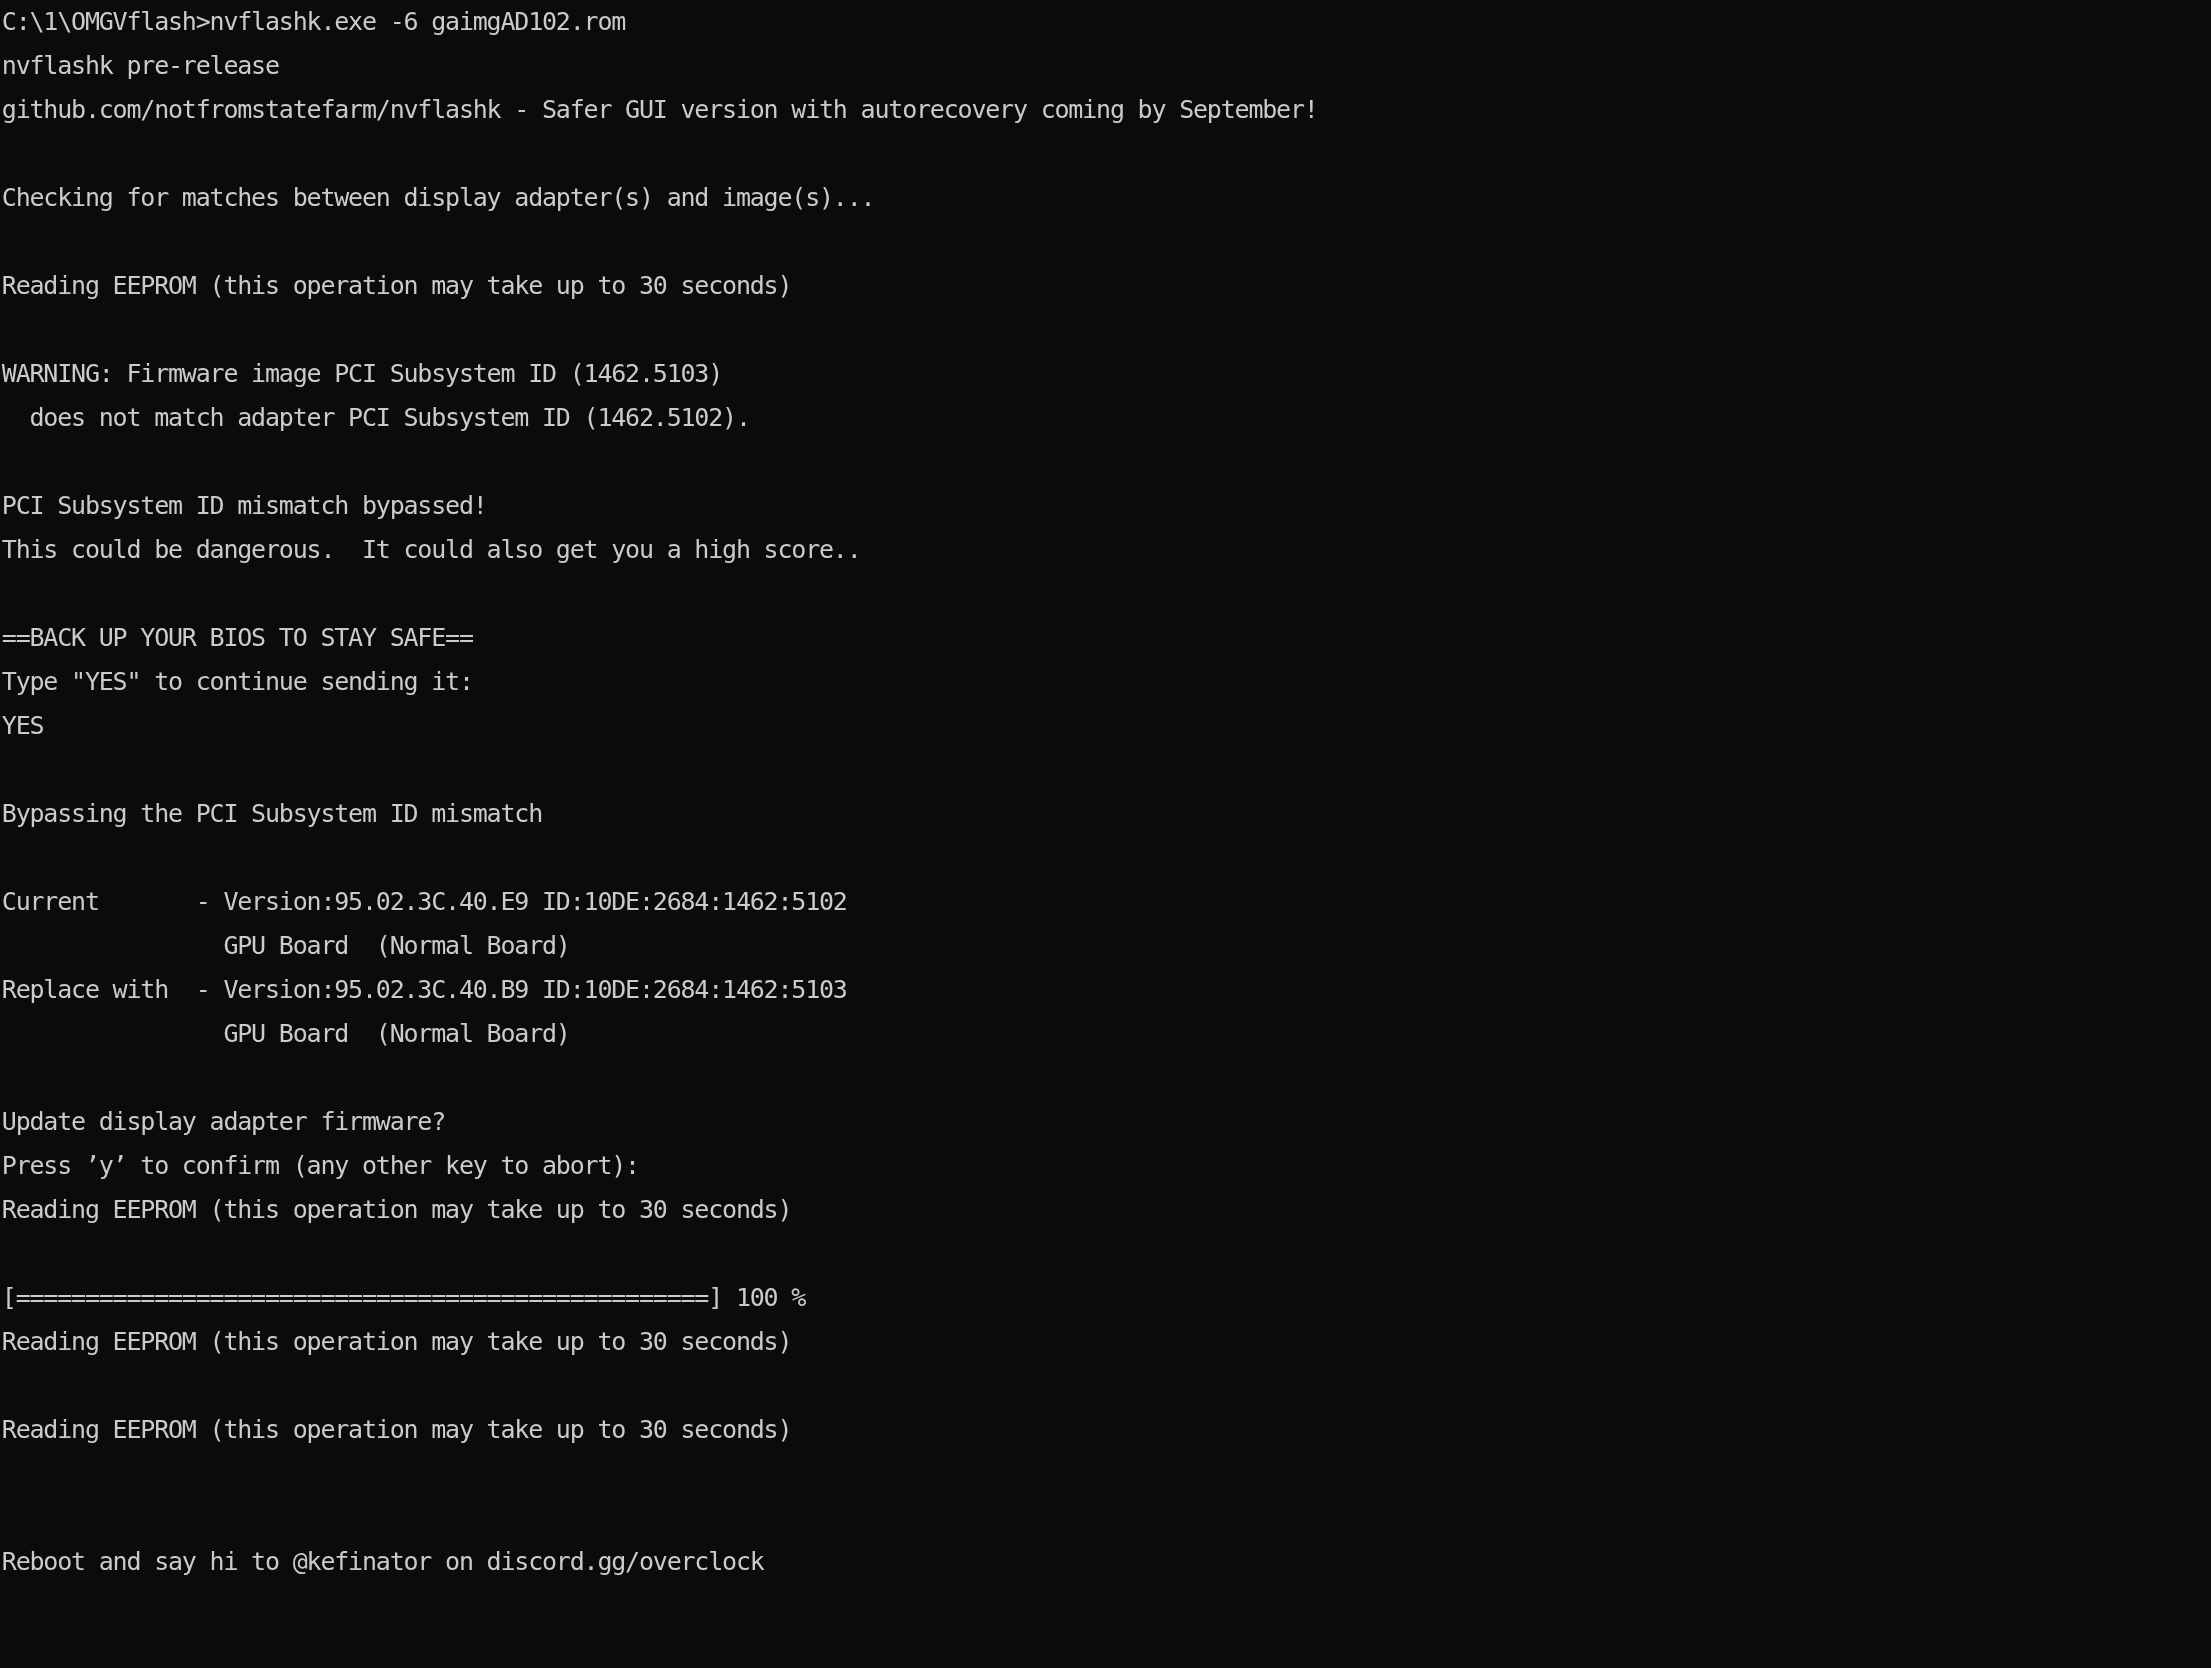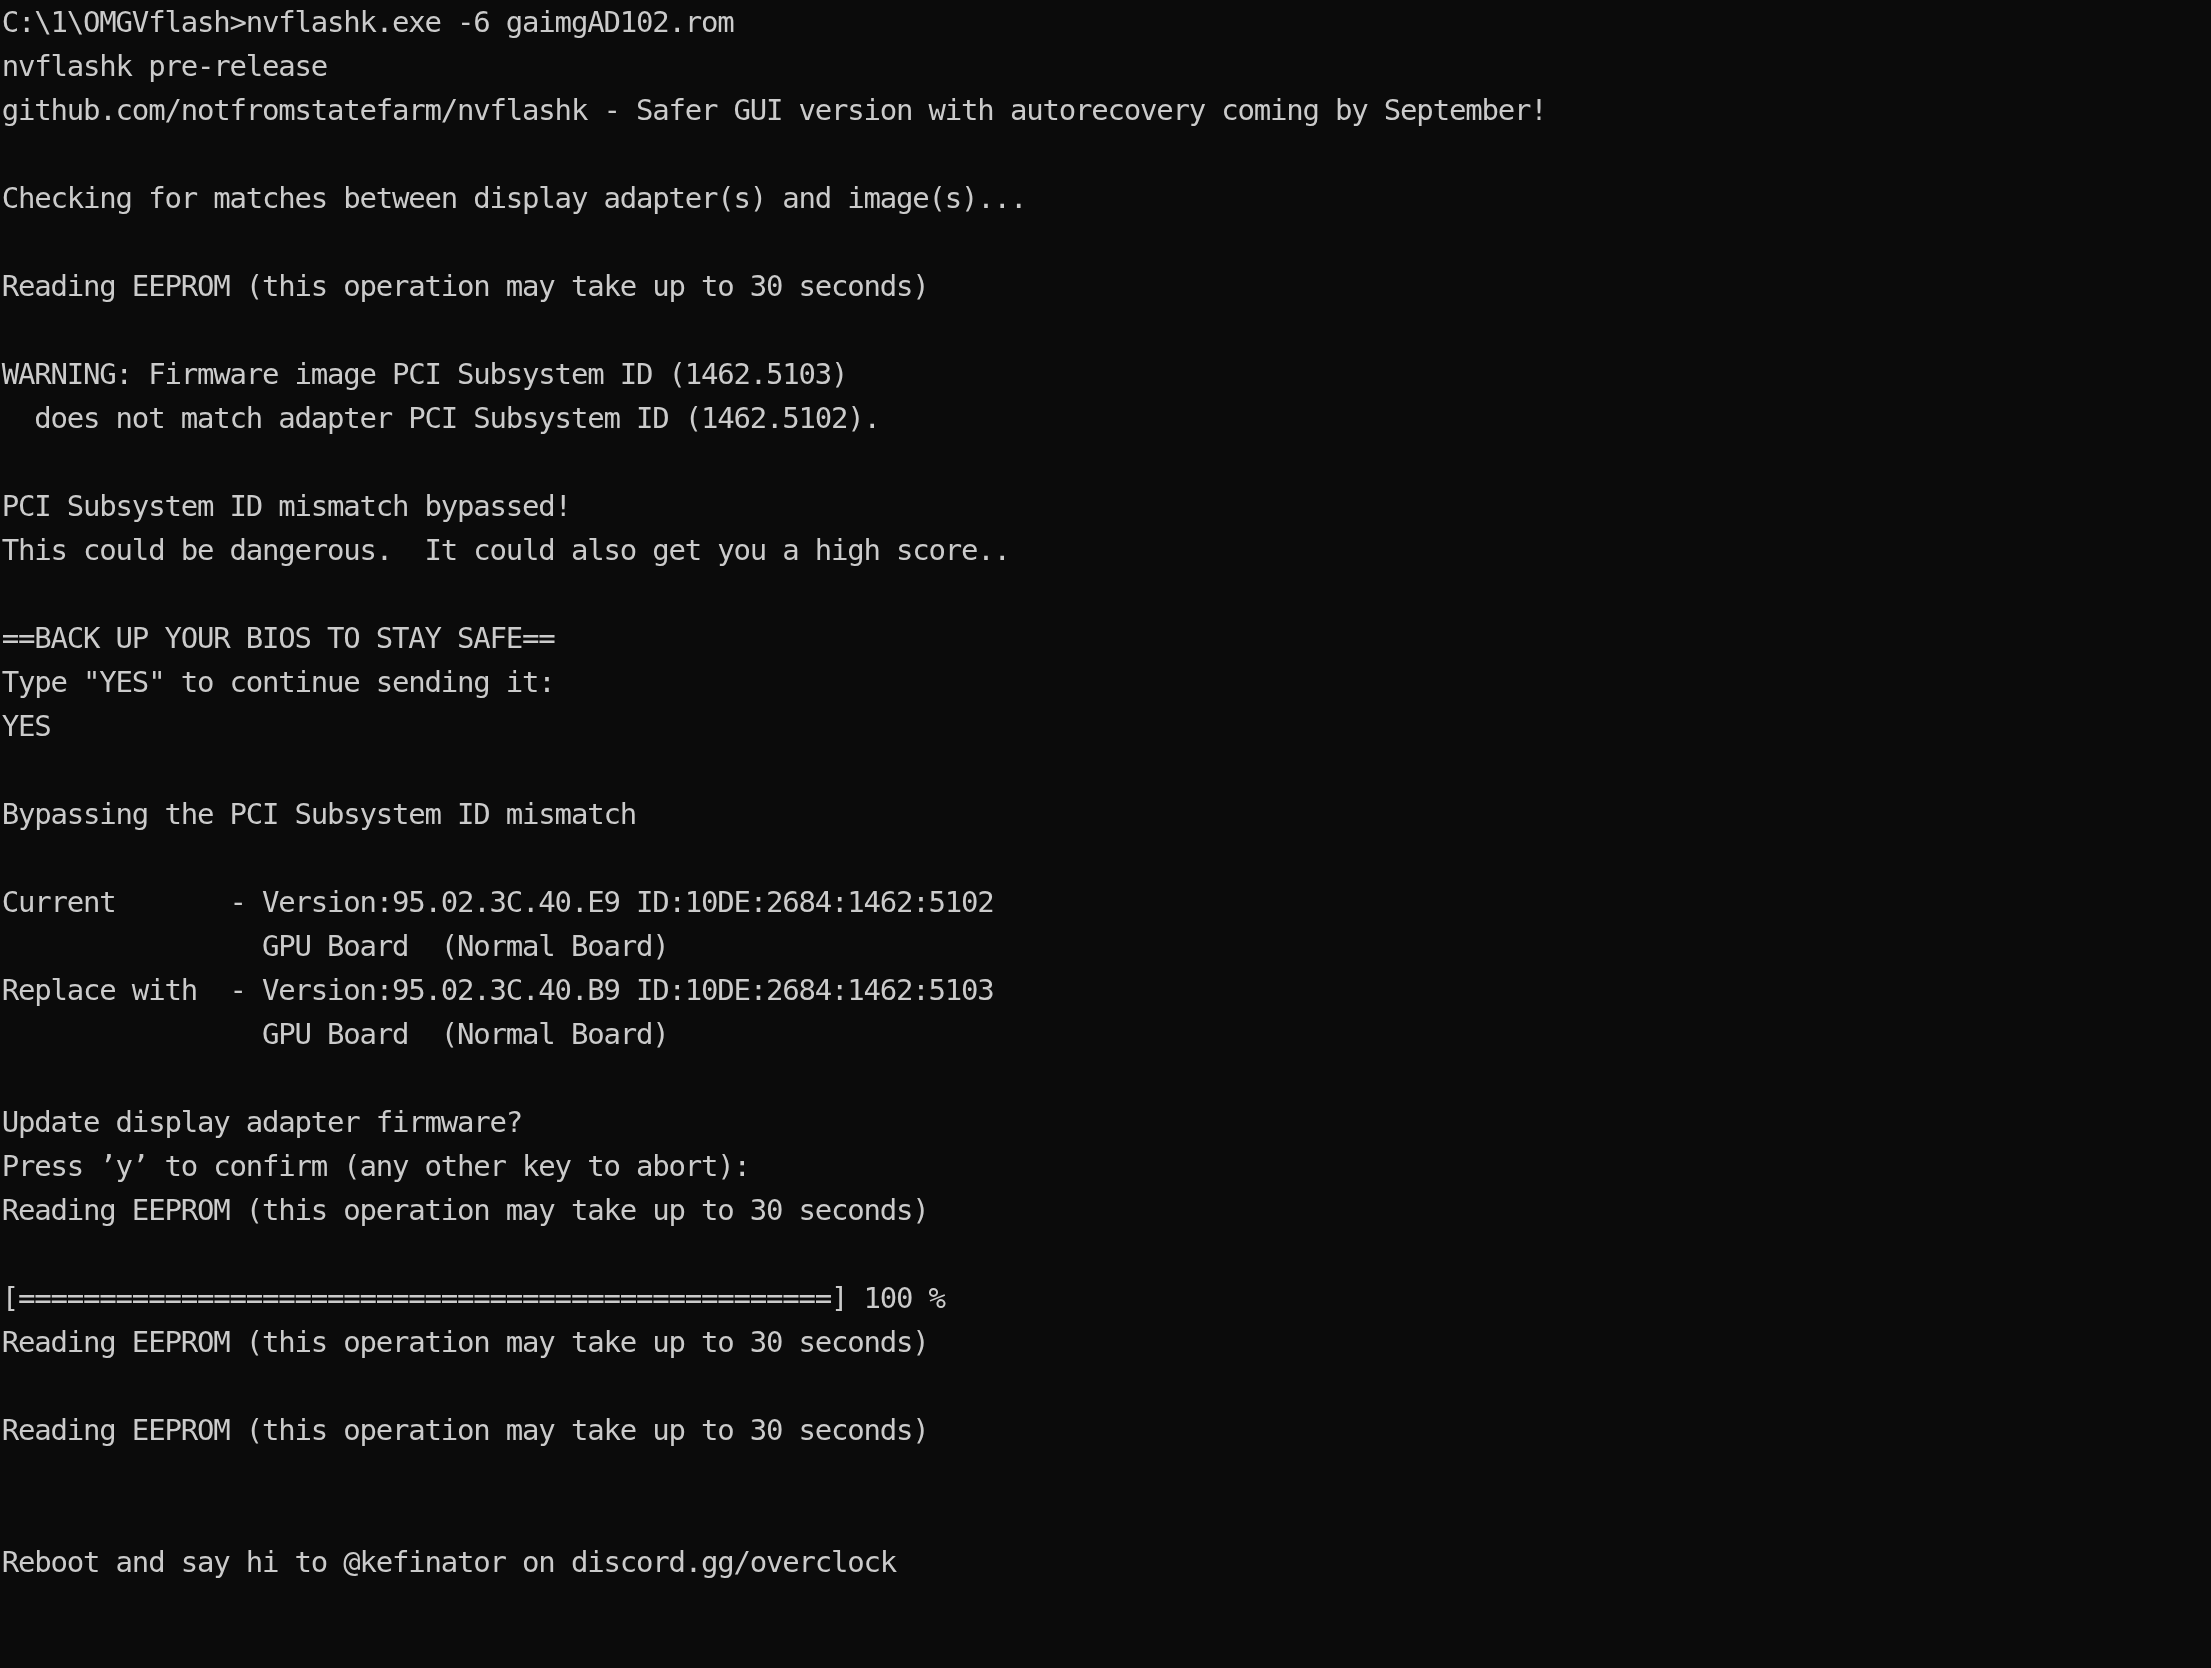--- a/index.html
+++ b/index.html
@@ -26,21 +26,21 @@
     letter-spacing: 0px;
     white-space: pre;
     padding: 0px 0 0 1.8px;
     box-sizing: border-box;
     -webkit-font-smoothing: antialiased;
   }
   .line {
     display: block;
     height: 44px;
     font-family: "DejaVu Sans Mono", "Liberation Mono", monospace;
-    font-size: 29px;
+    font-size: 25px;
     letter-spacing: -1.2px;
     white-space: pre;
     color: #cbcbcb;
   }
   .line.blank {
     color: transparent;
   }
 </style>
 </head>
 <body>

